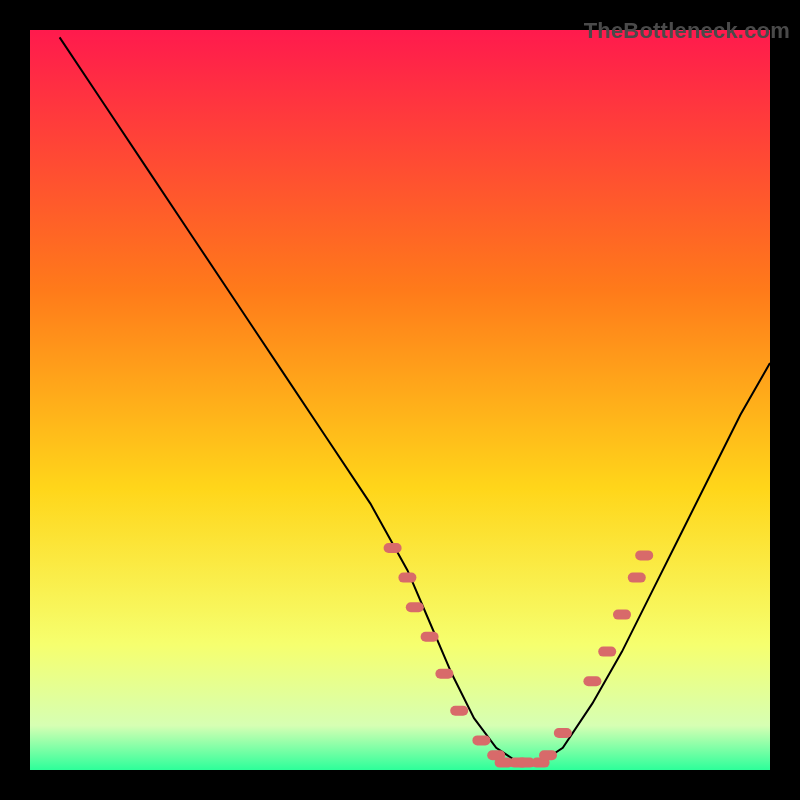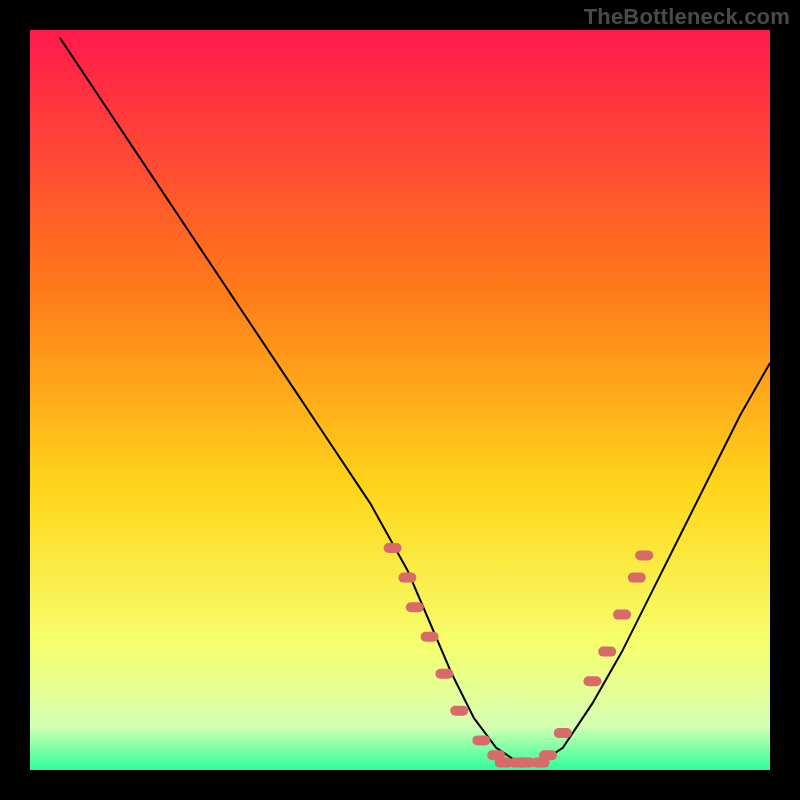--- a/index.html
+++ b/index.html
@@ -12,21 +12,21 @@
     font-family: Arial, Helvetica, sans-serif;
   }
   .frame {
     position: relative;
     width: 800px;
     height: 800px;
     background: #000000;
   }
   .watermark {
     position: absolute;
-    top: 4px;
+    top: 18px;
     right: 10px;
     color: #4a4a4a;
     font-size: 22px;
     font-weight: 600;
     letter-spacing: 0.2px;
     user-select: none;
   }
   svg {
     display: block;
   }

